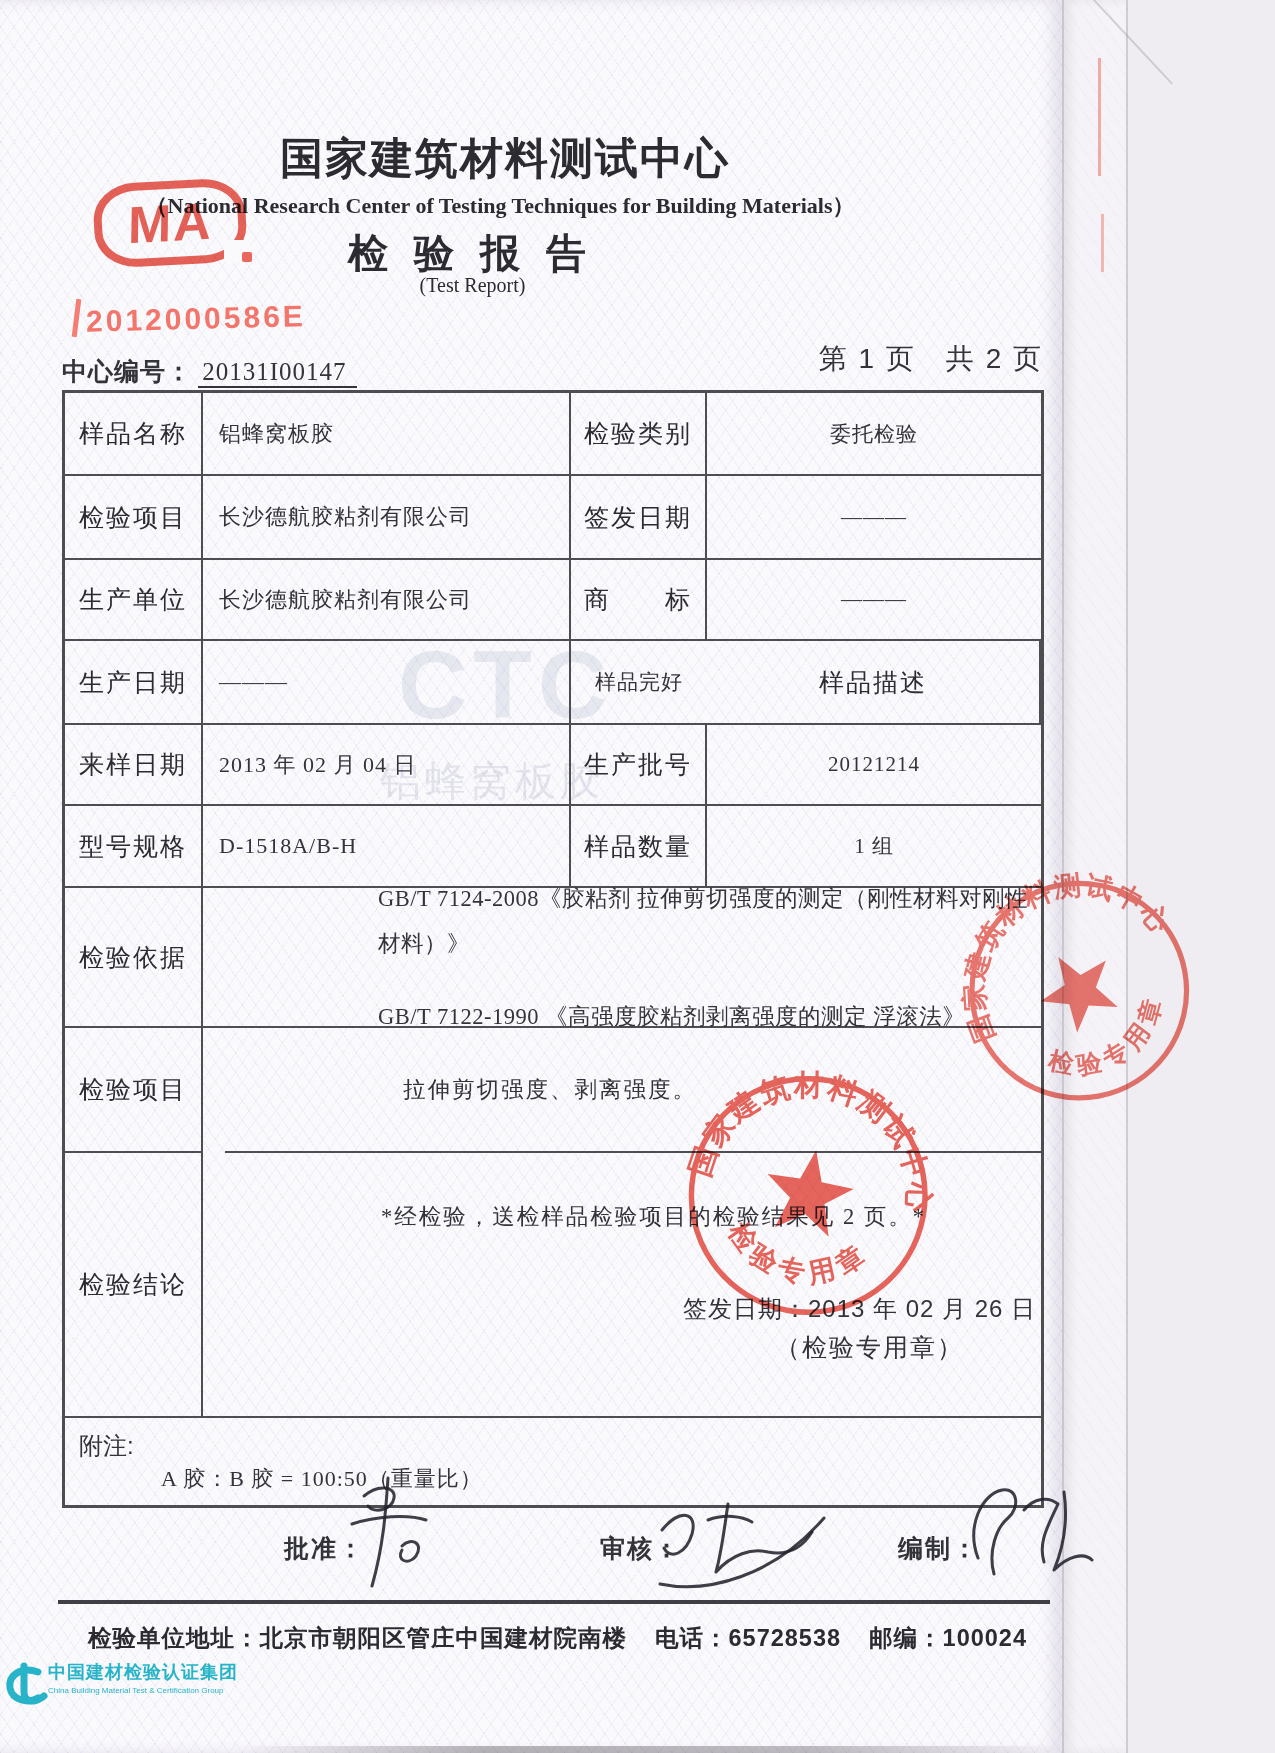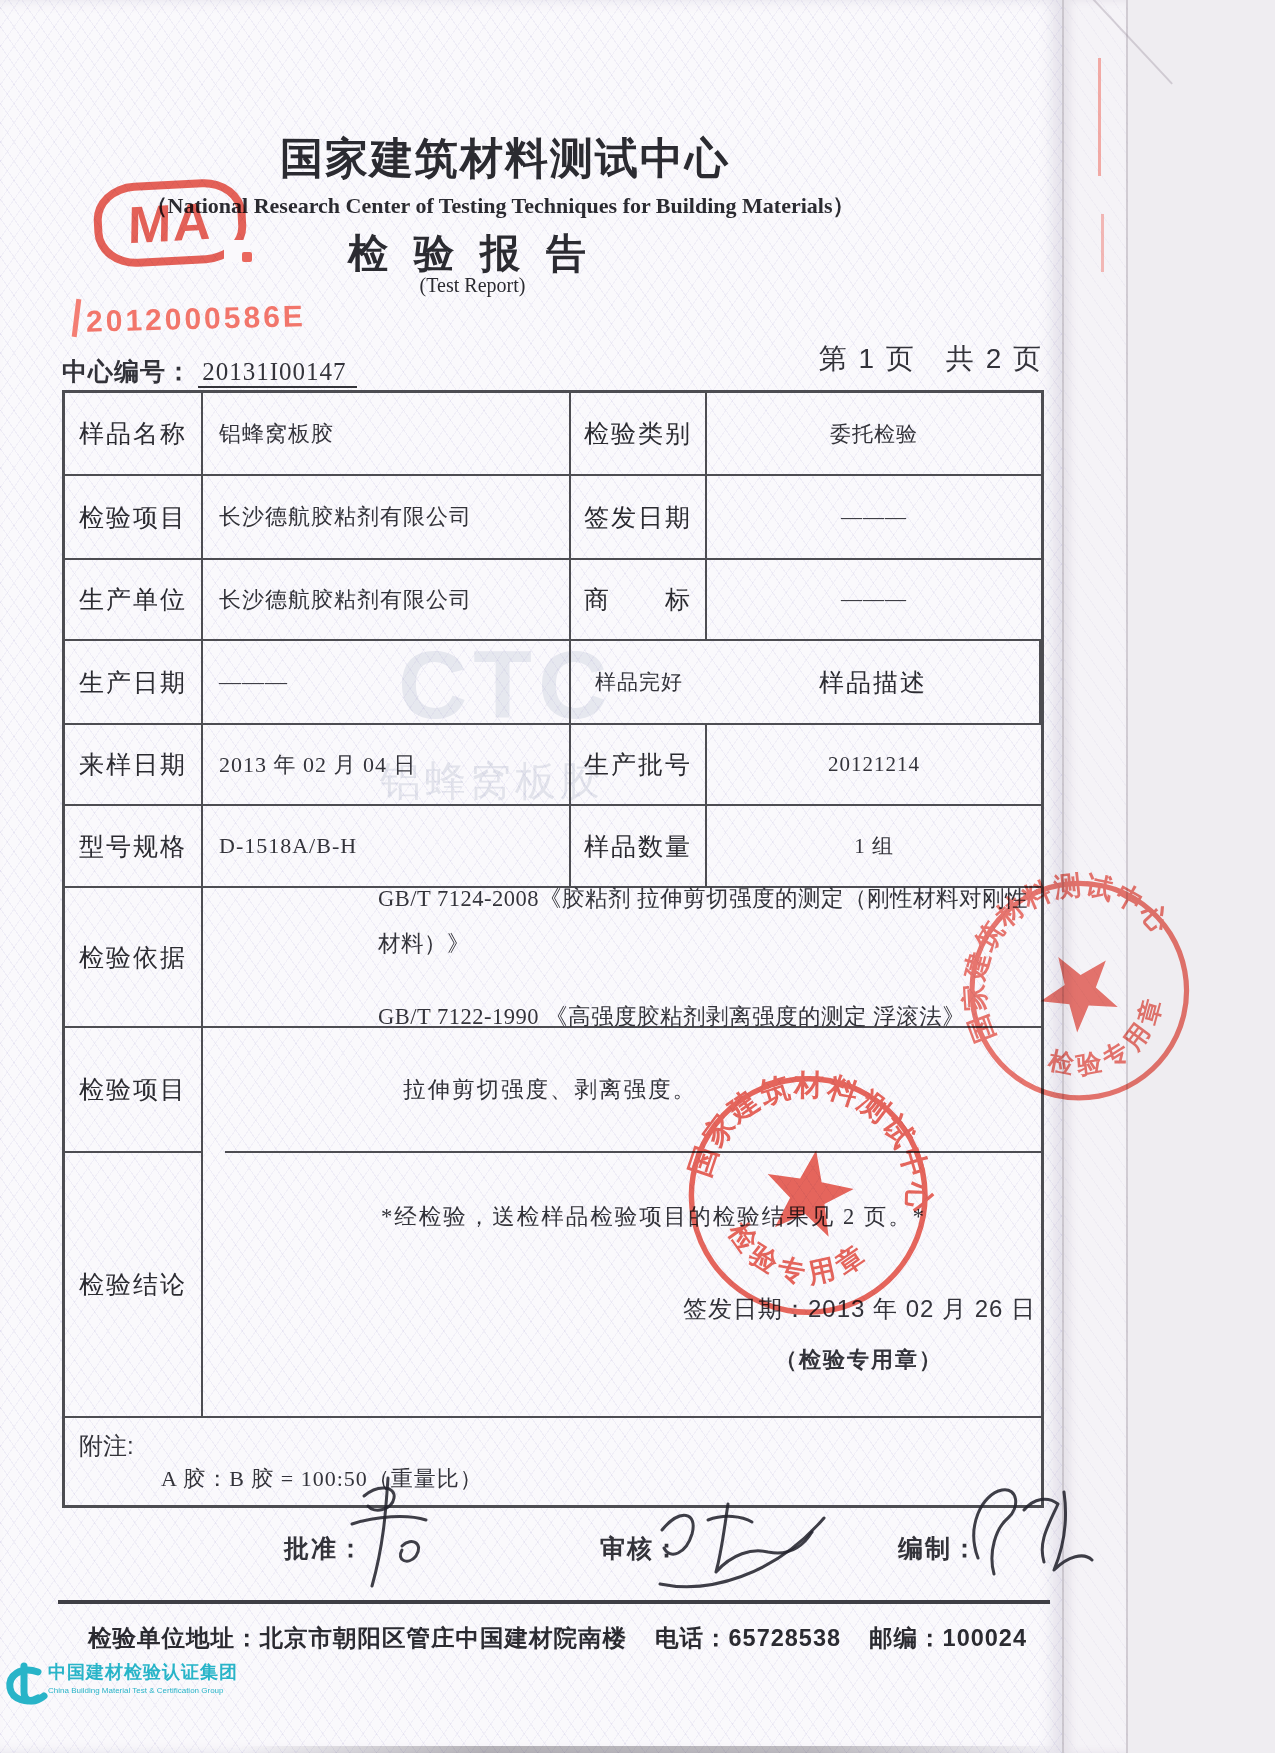--- a/index.html
+++ b/index.html
@@ -101,22 +101,22 @@
   .cell.v2{justify-content:center;font-size:21px;border-right:none;letter-spacing:1px;}
   .cell.span3{grid-column:2/5;border-right:none;}
   .cell.full{grid-column:1/5;border-right:none;border-bottom:none;}
   .basis{flex-direction:column;align-items:flex-start;justify-content:center;
     padding-left:175px;font-size:22.5px;line-height:45px;letter-spacing:.5px;gap:28px;}
   .items{padding-left:178px;font-size:22.5px;letter-spacing:2px;margin-left:22px;}
   .concl{position:relative;}
   .concl .ctext{position:absolute;left:178px;top:48px;font-size:22.5px;letter-spacing:2px;}
   .concl .idate{position:absolute;left:480px;top:140px;font-size:24px;
     font-family:"Liberation Sans","DejaVu Sans",sans-serif;font-weight:500;letter-spacing:1px;}
-  .concl .sealnote{position:absolute;left:572px;top:178px;font-size:22px;
-    font-family:"Liberation Sans","DejaVu Sans",sans-serif;font-weight:700;letter-spacing:2px;margin-top:14px;}
+  .concl .sealnote{position:absolute;left:572px;top:178px;font-size:25px;
+    font-family:"Liberation Sans","DejaVu Sans",sans-serif;font-weight:400;letter-spacing:2px;}
   .note{position:relative;}
   .note .nlab{position:absolute;left:14px;top:12px;font-size:24px;
     font-family:"Liberation Sans","DejaVu Sans",sans-serif;font-weight:500;}
   .note .ntext{position:absolute;left:96px;top:46px;font-size:22px;letter-spacing:1px;}
 
   
   .sig-label{position:absolute;z-index:2;font-size:25px;
     font-family:Liberation Mono, monospace;font-weight:600;letter-spacing:2px;margin-left:12px;}
   .sig{position:absolute;z-index:2;}
   .sig path{stroke:#23232e;stroke-width:3;fill:none;stroke-linecap:round;stroke-linejoin:round;opacity:.88;}

